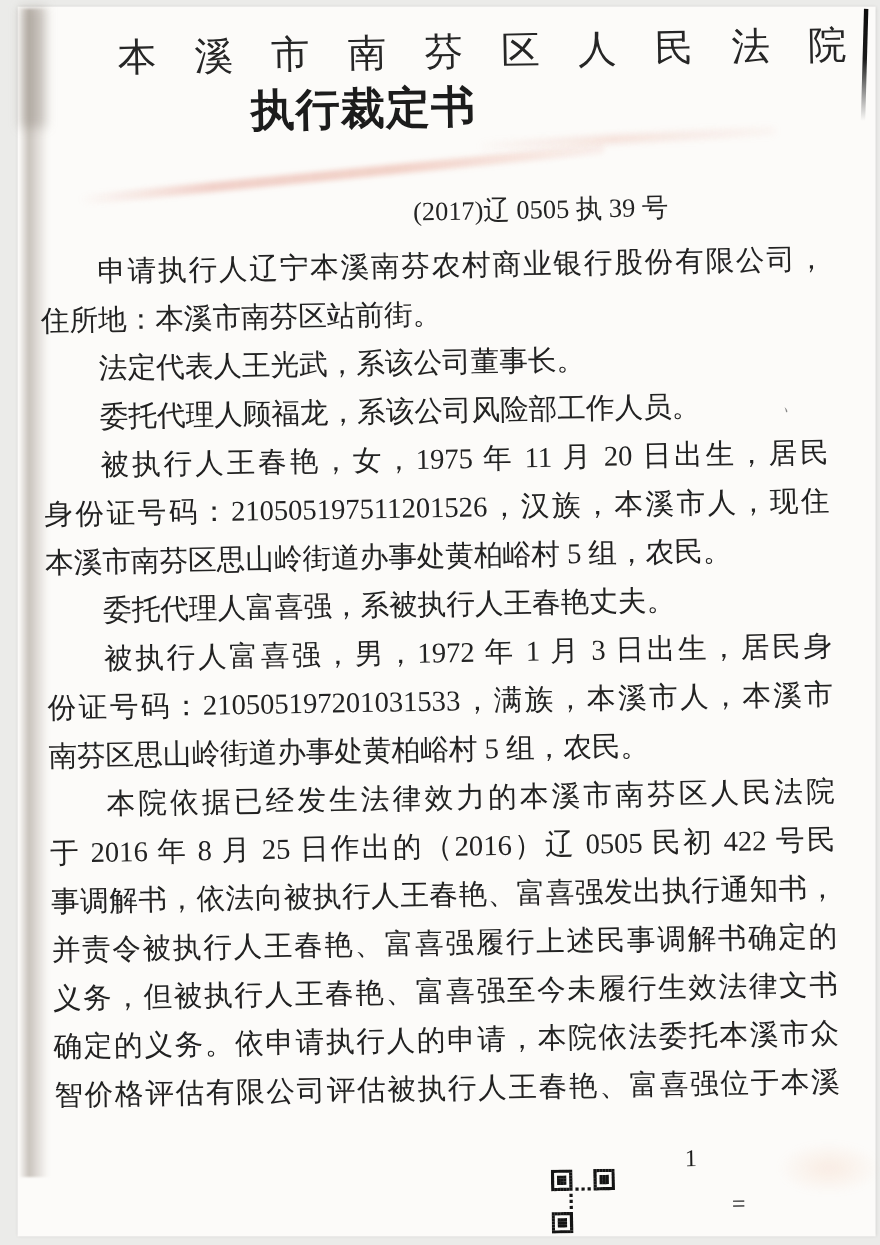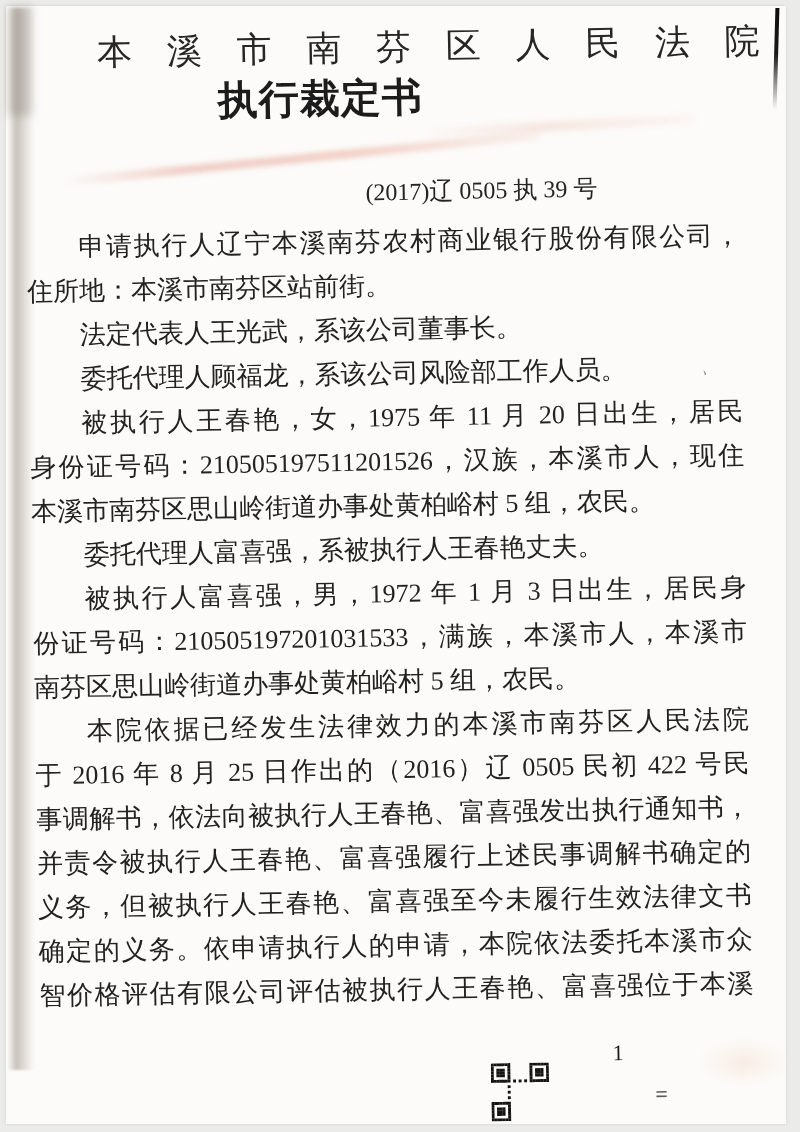--- a/index.html
+++ b/index.html
@@ -12,21 +12,21 @@
     font-family: "Liberation Serif", "DejaVu Serif", serif;
   }
   .scan-bed {
     position: relative;
     width: 800px;
     height: 1132px;
     background: #ebebe9;
   }
   .paper {
     position: absolute;
-    left: 6px;
+    left: 16px;
     top: 6px;
     width: 780px;
     height: 1118px;
     background: #fcfbf9;
     box-shadow: 0 0 3px rgba(0,0,0,0.12);
   }
   
   .edge-shadow {
     position: absolute;
     left: 2px;

